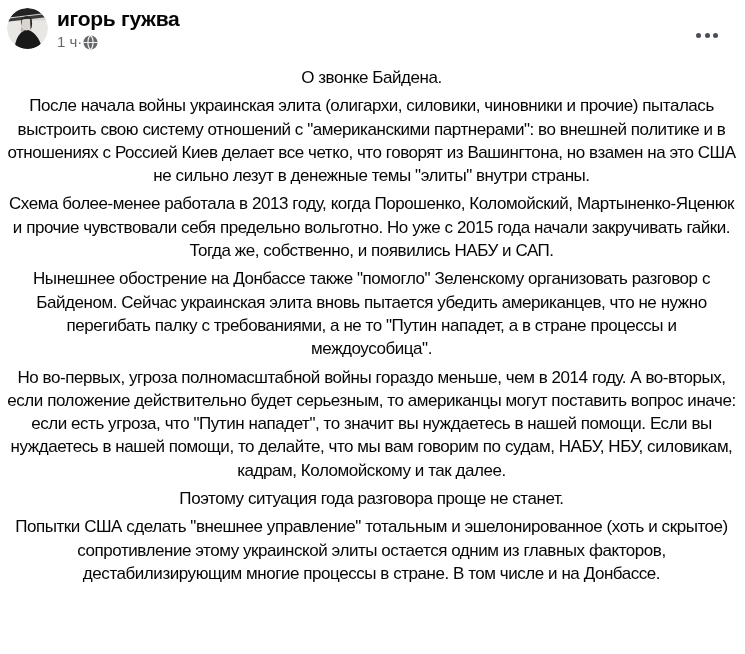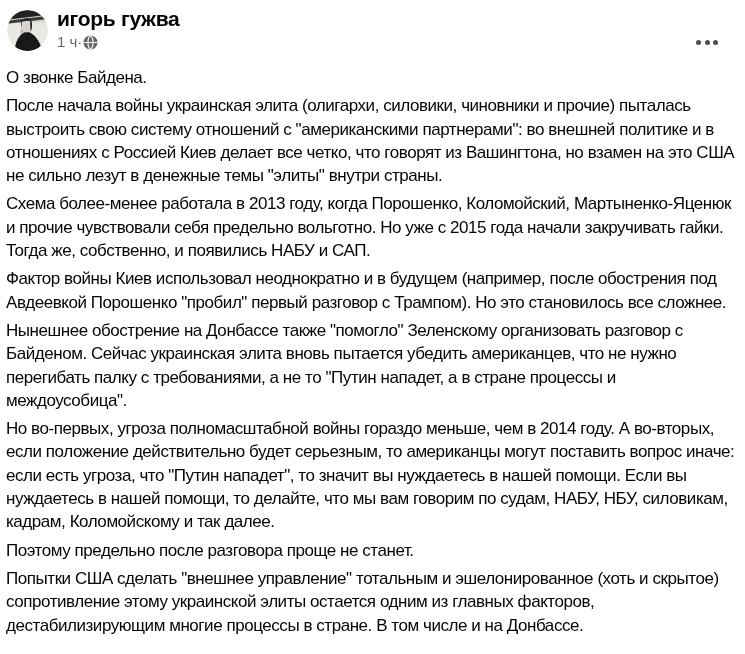--- a/index.html
+++ b/index.html
@@ -9,21 +9,21 @@
     background: #ffffff;
     overflow: hidden;
     font-family: "Liberation Sans", "DejaVu Sans", sans-serif;
     -webkit-font-smoothing: antialiased;
   }
   .post { position: relative; width: 745px; height: 654px; background: #ffffff; }
 
   
   .header {
     display: flex;
-    align-items: flex-end;
+    align-items: center;
     padding: 5px 20px 0 7px;
   }
   .avatar {
     width: 41px; height: 41px;
     border-radius: 50%;
     overflow: hidden;
     flex: 0 0 41px;
     cursor: pointer;
   }
   .avatar svg { display: block; width: 100%; height: 100%; }
@@ -62,20 +62,21 @@
   }
   .menu-btn .dot {
     width: 5px; height: 5px;
     border-radius: 50%;
     background: #494d55;
   }
 
   
   .post-body {
     padding: 15px 8px 0 6px;
+    text-align: center;
   }
   .post-body p {
     margin: 0 0 5px 0;
     font-size: 17px;
     line-height: 23.3px;
     letter-spacing: -0.45px;
     color: #050505;
     word-wrap: break-word;
   }
 </style>
@@ -125,20 +126,19 @@
       <span class="dot"></span>
       <span class="dot"></span>
     </div>
 
   </div>
 
   <div class="post-body">
       <p>О звонке Байдена.</p>
       <p>После начала войны украинская элита (олигархи, силовики, чиновники и прочие) пыталась выстроить свою систему отношений с "американскими партнерами": во внешней политике и в отношениях с Россией Киев делает все четко, что говорят из Вашингтона, но взамен на это США не сильно лезут в денежные темы "элиты" внутри страны.</p>
       <p>Схема более-менее работала в 2013 году, когда Порошенко, Коломойский, Мартыненко-Яценюк и прочие чувствовали себя предельно вольготно. Но уже с 2015 года начали закручивать гайки. Тогда же, собственно, и появились НАБУ и САП.</p>
-      <p>Фактор войны Киев использовал неоднократно и в будущем (например, после обострения под Авдеевкой Порошенко "пробил" первый разговор с Трампом). Но это становилось все сложнее.</p>
       <p>Нынешнее обострение на Донбассе также "помогло" Зеленскому организовать разговор с Байденом. Сейчас украинская элита вновь пытается убедить американцев, что не нужно перегибать палку с требованиями, а не то "Путин нападет, а в стране процессы и междоусобица".</p>
       <p>Но во-первых, угроза полномасштабной войны гораздо меньше, чем в 2014 году. А во-вторых, если положение действительно будет серьезным, то американцы могут поставить вопрос иначе: если есть угроза, что "Путин нападет", то значит вы нуждаетесь в нашей помощи. Если вы нуждаетесь в нашей помощи, то делайте, что мы вам говорим по судам, НАБУ, НБУ, силовикам, кадрам, Коломойскому и так далее.</p>
-      <p>Поэтому предельно после разговора проще не станет.</p>
+      <p>Поэтому ситуация года разговора проще не станет.</p>
       <p>Попытки США сделать "внешнее управление" тотальным и эшелонированное (хоть и скрытое) сопротивление этому украинской элиты остается одним из главных факторов, дестабилизирующим многие процессы в стране. В том числе и на Донбассе.</p>
     </div>
 
 </div>
 
 </body></html>

